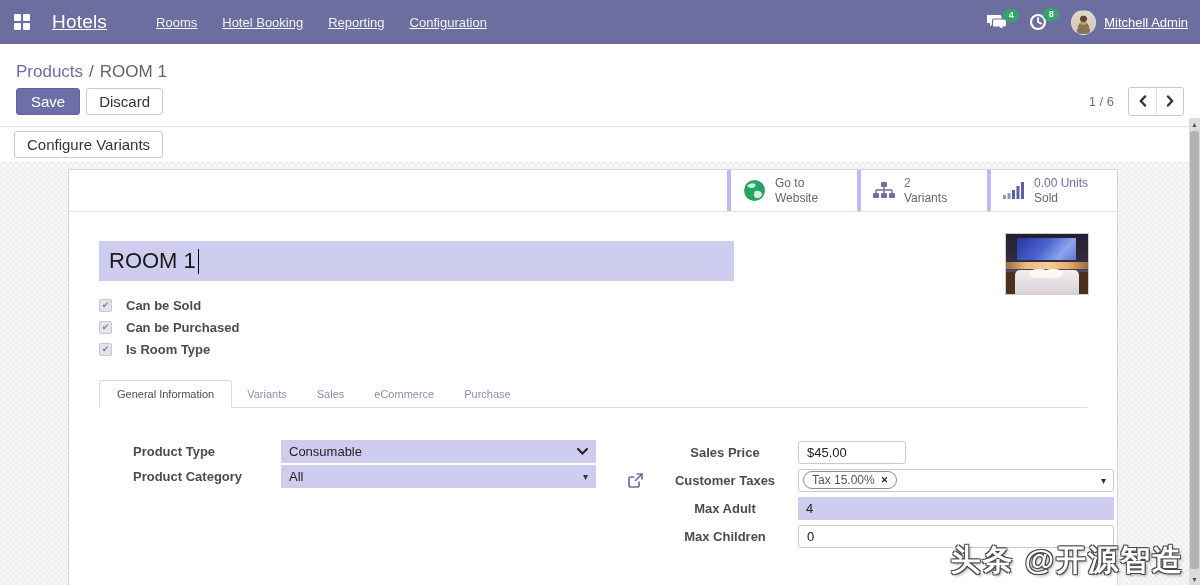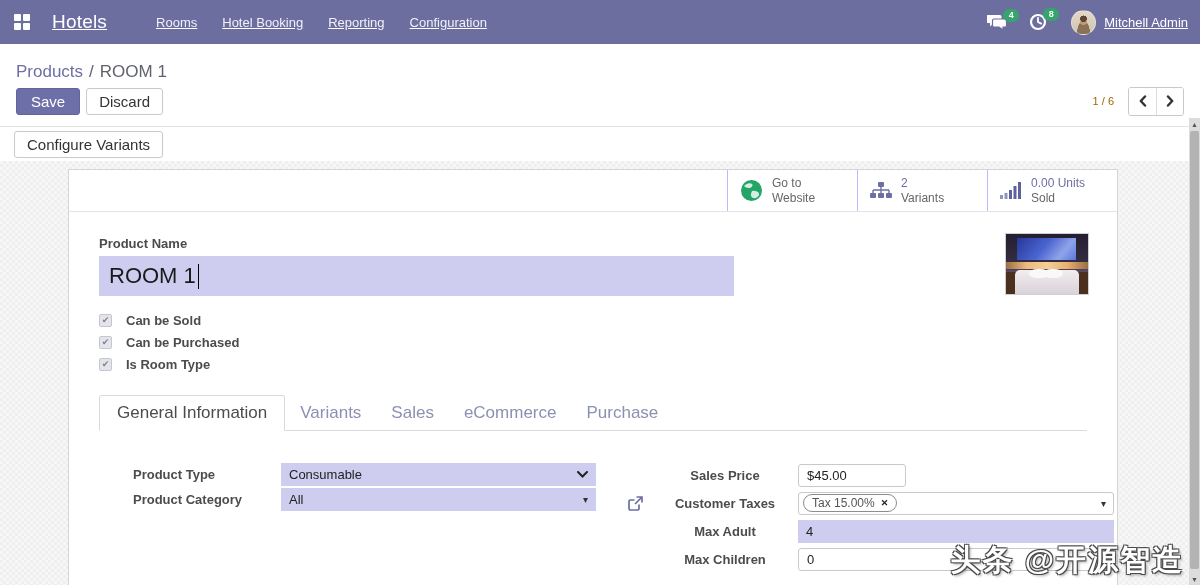--- a/index.html
+++ b/index.html
@@ -26,54 +26,54 @@
 
   
   .breadcrumb-row { height:40px; display:flex; align-items:flex-end; padding:0 16px 2px 16px; font-size:17px; }
   .breadcrumb-row a { color:#6d6fa3; text-decoration:none; cursor:pointer; }
   .crumb-sep, .crumb-current { color:#60626e; margin-left:6px; }
   .actions-row { height:42px; display:flex; align-items:center; padding:0 16px 8px 16px; }
   .btn { font-size:15px; padding:4px 12px; border-radius:3px; border:1px solid #c9c9c9; background:#fff; color:#333; cursor:pointer; font-family:inherit; }
   .btn-primary { background:#6d6fa8; border-color:#63659a; color:#fff; padding:4px 14px; }
   .btn + .btn { margin-left:6px; }
   .pager { margin-left:auto; display:flex; align-items:center; }
-  .pager-text { font-size:11px; color:#a16207; margin-right:14px; }
+  .pager-text { font-size:13px; color:#737373; margin-right:14px; }
   .pager-group { display:flex; border:1px solid #c9c9c9; border-radius:3px; overflow:hidden; background:#fff; }
   .pager-group button { width:27px; height:27px; background:#fff; border:none; cursor:pointer; display:flex; align-items:center; justify-content:center; }
   .pager-group button + button { border-left:1px solid #dcdcdc; }
   .cp-divider { border-top:1px solid #e3e3e3; }
   .statusbar-row { height:34px; display:flex; align-items:center; padding:0 14px; background:#fff; }
 
   
   .o-content { position:relative; height:433px; overflow:hidden;
     background-color:#f7f7f7;
     background-image:
       linear-gradient(45deg, #efefef 25%, transparent 25%, transparent 75%, #efefef 75%),
       linear-gradient(45deg, #efefef 25%, transparent 25%, transparent 75%, #efefef 75%);
     background-size:6px 6px; background-position:0 0, 3px 3px; }
   .sheet { position:absolute; left:68px; top:8px; width:1050px; height:640px; background:#fff; border:1px solid #d5d5d5; }
 
   .stat-row { height:42px; border-bottom:1px solid #e3e3e3; display:flex; justify-content:flex-end; }
-  .stat-btn { width:130px; border-left:1px solid #c4b5fd; display:flex; align-items:center; gap:9px; padding:0 8px 0 12px; cursor:pointer; background:#fff; }
+  .stat-btn { width:130px; border-left:4px solid #c4b5fd; display:flex; align-items:center; gap:9px; padding:0 8px 0 12px; cursor:pointer; background:#fff; }
   .stat-text { font-size:12px; line-height:1.25; color:#666; }
   .stat-text .em { color:#6d6fa3; }
 
   .sheet-main { padding:24px 30px 0 30px; position:relative; }
   .field-label { font-size:13px; font-weight:bold; color:#4c4c4c; }
   .name-input { margin-top:5px; width:635px; height:40px; background:#cecdf0; display:flex; align-items:center; padding:0 10px; cursor:text; }
   .name-input .name-text { font-size:22px; color:#1a1a1a; }
   .caret-line { display:inline-block; width:1.5px; height:25px; background:#000; margin-left:2px; }
 
   .cb-group { margin-top:13px; }
   .cb-row { display:flex; align-items:center; height:22px; }
   .cb-box { width:13px; height:13px; background:#e4e4ec; border:1px solid #c6c6d0; border-radius:2px; display:flex; align-items:center; justify-content:center; font-size:9px; color:#84848e; cursor:pointer; }
   .cb-label { margin-left:14px; font-size:13px; font-weight:bold; color:#4c4c4c; }
 
   .tabs { margin-top:20px; display:flex; align-items:flex-end; border-bottom:1px solid #d8dadf; }
-  .tab { font-size:17px; padding:7px 15px; color:#8c90b2; cursor:pointer; }
+  .tab { font-size:11px; padding:7px 15px; color:#8c90b2; cursor:pointer; }
   .tab.active { color:#4c4c4c; background:#fff; border:1px solid #d8dadf; border-bottom:1px solid #fff; margin-bottom:-1px; border-radius:3px 3px 0 0; padding:7px 17px; }
 
   .fields { margin-top:32px; display:flex; }
   .col-left { width:463px;margin-left:34px; }
   .f-row { display:flex; align-items:center; height:23px; margin-bottom:2px; }
   .f-row .field-label { width:148px; }
   .sel-box { width:315px; height:23px; background:#cecdf0; display:flex; align-items:center; padding:0 8px; font-size:13px; color:#222; cursor:pointer; }
   .sel-box .sel-caret { margin-left:auto; display:flex; }
   .col-right { margin-left:32px; flex:1; }
   .f-row2 { display:flex; align-items:center; height:24px; margin-bottom:4px;text-align:center; }
@@ -216,21 +216,20 @@
           <rect x="18" y="0" width="3" height="17" fill="#5d61a2"></rect>
         </svg>
         <div class="stat-text">
           <div class="em">0.00 Units</div>
           <div>Sold</div>
         </div>
       </div>
     </div>
 
     <div class="sheet-main">
-      <div class="field-label">Product Name</div>
       <div class="name-input">
         <span class="name-text">ROOM 1</span>
         <span class="caret-line"></span>
       </div>
 
       <div class="cb-group">
         <div class="cb-row">
           <span class="cb-box">✔</span>
           <span class="cb-label">Can be Sold</span>
         </div>

